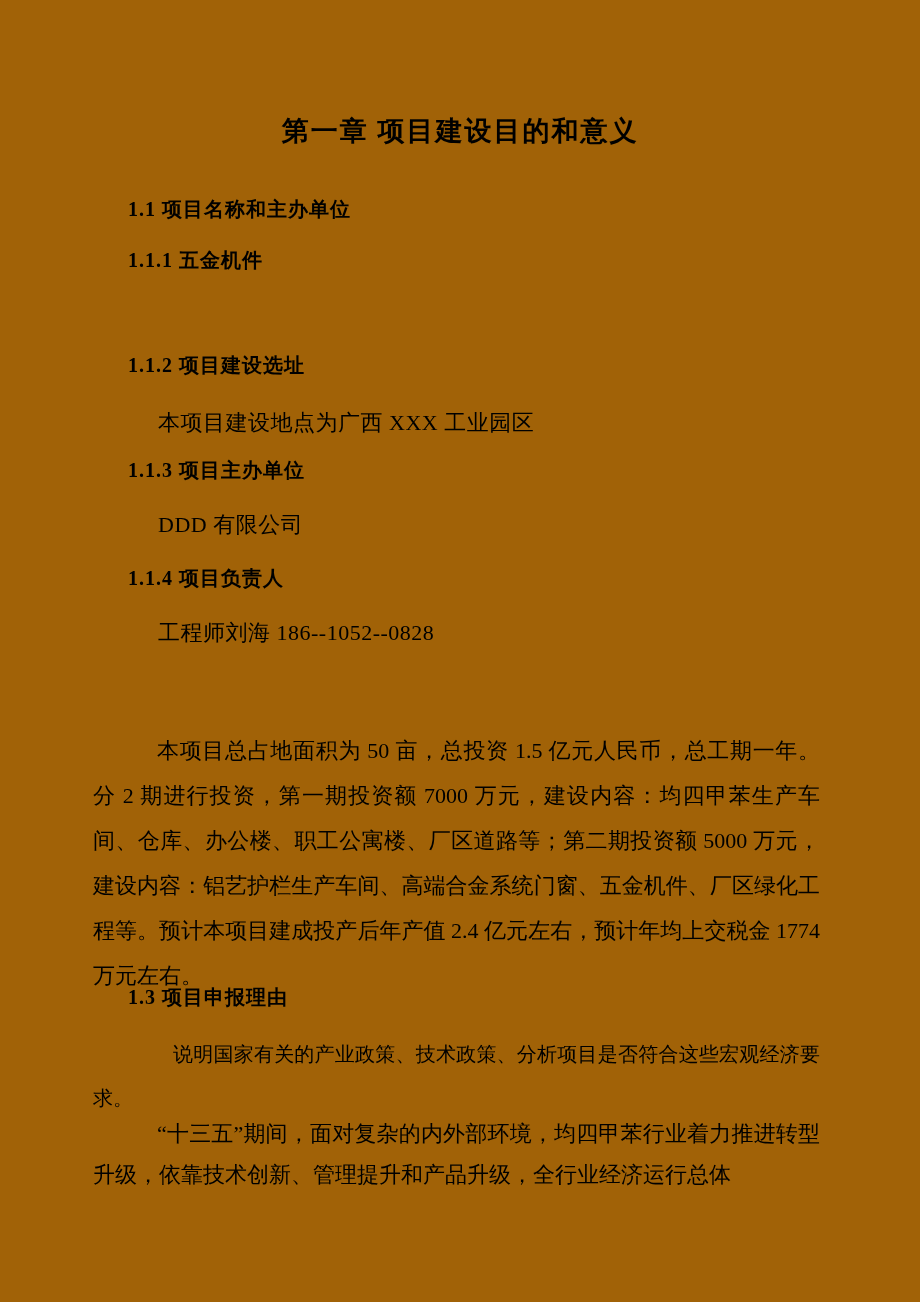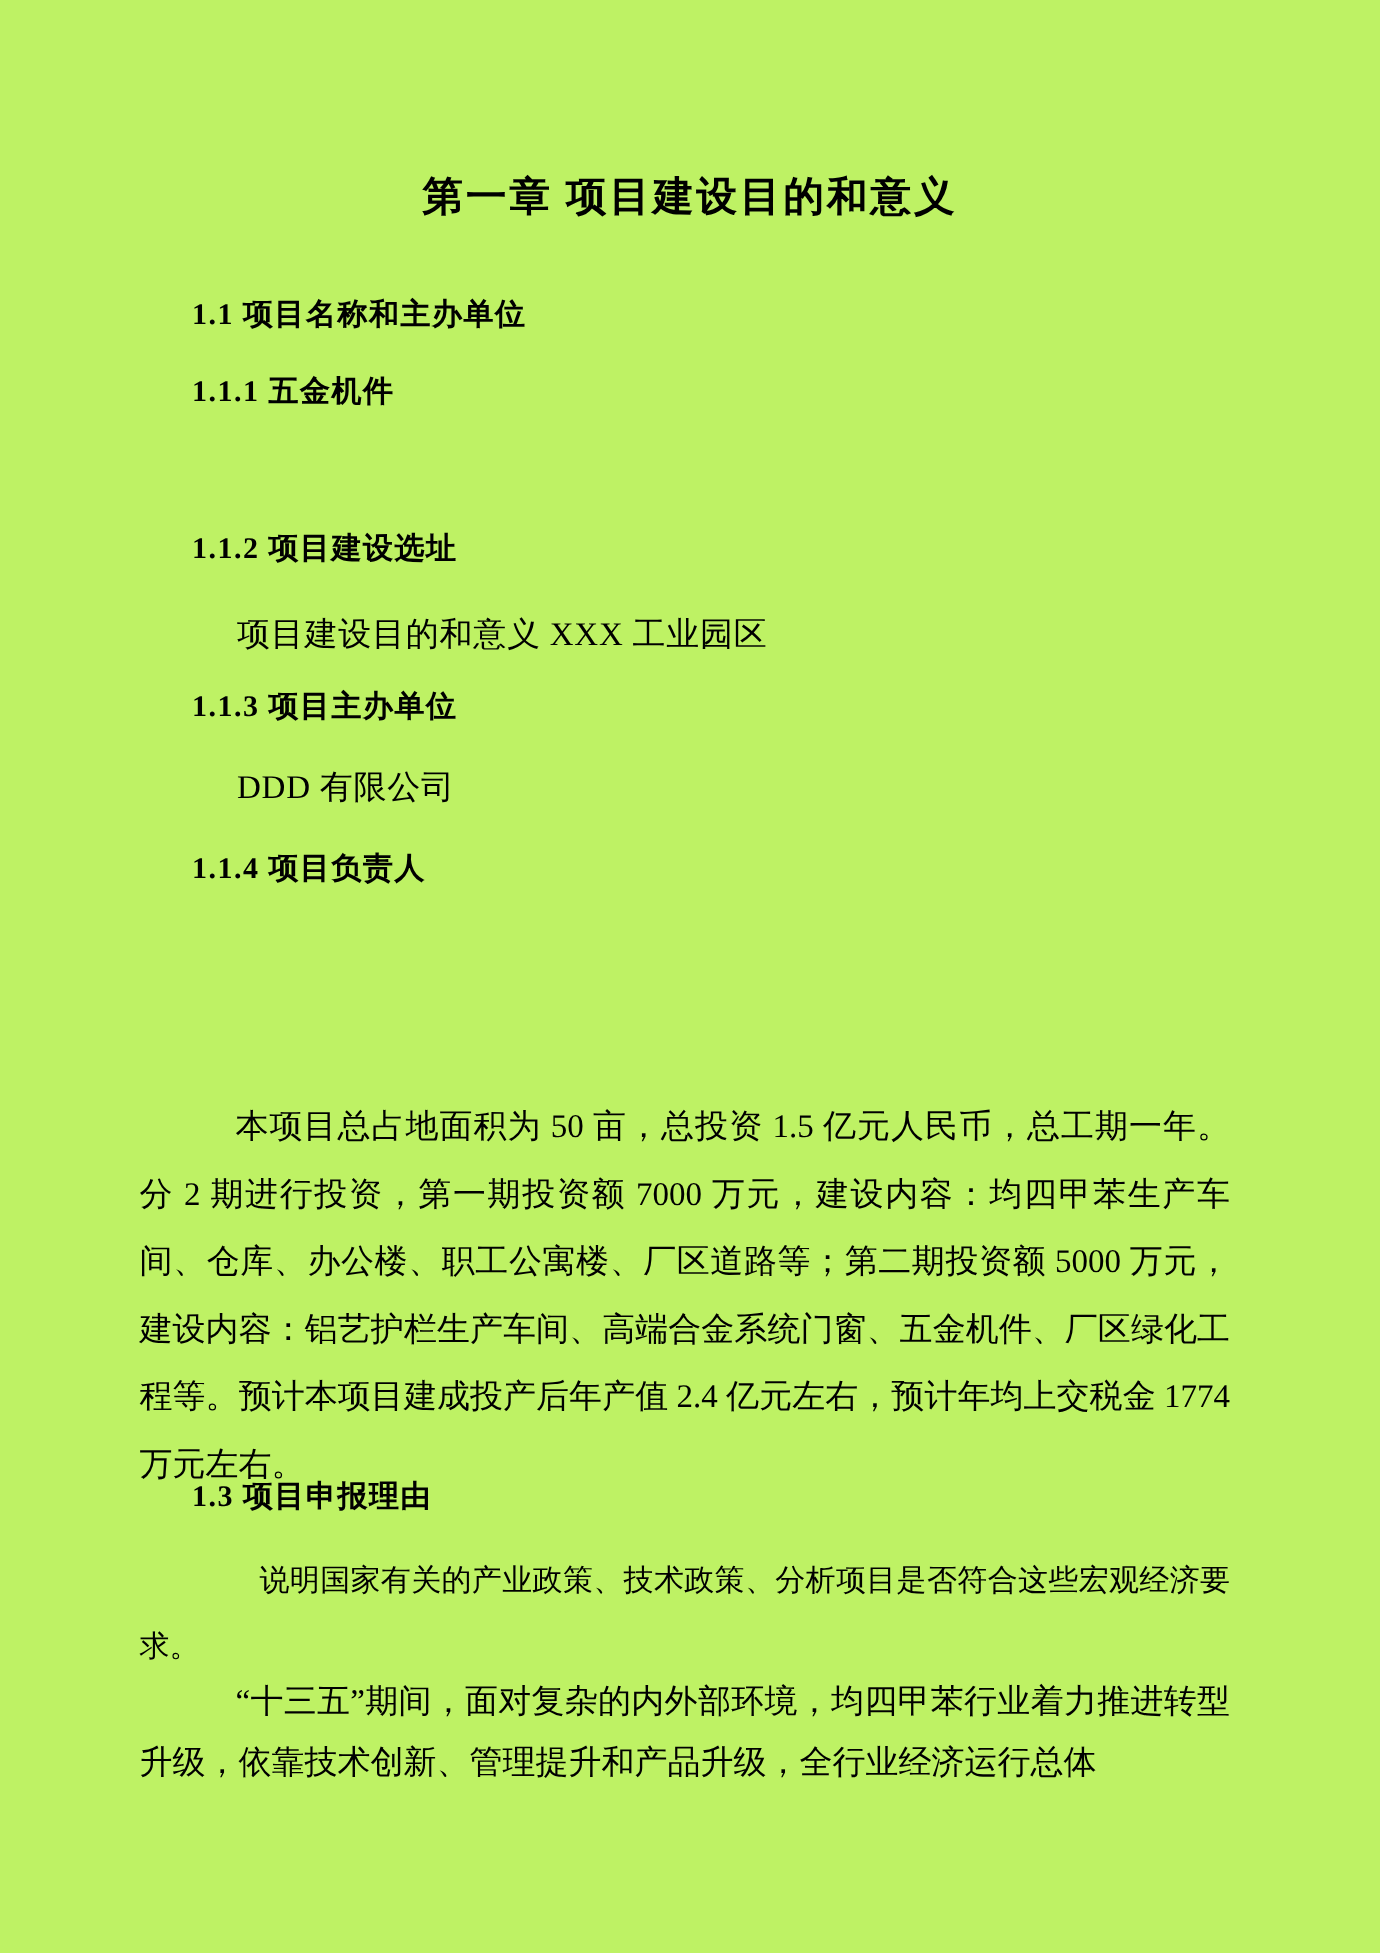--- a/index.html
+++ b/index.html
@@ -4,21 +4,21 @@
 <style>
   html, body {
     margin: 0;
     padding: 0;
     background: #ffffff;
   }
   .page {
     position: relative;
     width: 920px;
     height: 1302px;
-    background: #bef264;
+    background: #a16207;
     overflow: hidden;
     font-family: "Liberation Serif", "DejaVu Serif", serif;
     color: #000000;
   }
   .abs { position: absolute; }
 
   .doc-title {
     top: 113px;
     left: 0;
     width: 920px;
@@ -91,28 +91,29 @@
 
   <h1 class="abs doc-title">第一章 项目建设目的和意义</h1>
 
   <h2 class="abs heading" style="top:196px;">1.1 项目名称和主办单位</h2>
 
   <h3 class="abs heading" style="top:247px;">1.1.1 五金机件</h3>
 
 
   <h3 class="abs heading" style="top:352px;">1.1.2 项目建设选址</h3>
 
-  <p class="abs body-line" style="top:408px;">项目建设目的和意义 XXX 工业园区</p>
+  <p class="abs body-line" style="top:408px;">本项目建设地点为广西 XXX 工业园区</p>
 
   <h3 class="abs heading" style="top:457px;">1.1.3 项目主办单位</h3>
 
   <p class="abs body-line" style="top:510px;">DDD 有限公司</p>
 
   <h3 class="abs heading" style="top:565px;">1.1.4 项目负责人</h3>
 
+  <p class="abs body-line" style="top:618px;">工程师刘海 186--1052--0828</p>
 
 
   <p class="abs body-para" style="top:728px;">本项目总占地面积为 50 亩，总投资 1.5 亿元人民币，总工期一年。分 2 期进行投资，第一期投资额 7000 万元，建设内容：均四甲苯生产车间、仓库、办公楼、职工公寓楼、厂区道路等；第二期投资额 5000 万元，建设内容：铝艺护栏生产车间、高端合金系统门窗、五金机件、厂区绿化工程等。预计本项目建成投产后年产值 2.4 亿元左右，预计年均上交税金 1774 万元左右。</p>
 
   <h2 class="abs heading" style="top:984px;">1.3 项目申报理由</h2>
 
   <p class="abs body-para-tight" style="top:1113px;">“十三五”期间，面对复杂的内外部环境，均四甲苯行业着力推进转型升级，依靠技术创新、管理提升和产品升级，全行业经济运行总体</p>
 
   <p class="abs body-para-small" style="top:1032px;">说明国家有关的产业政策、技术政策、分析项目是否符合这些宏观经济要求。</p>
 

